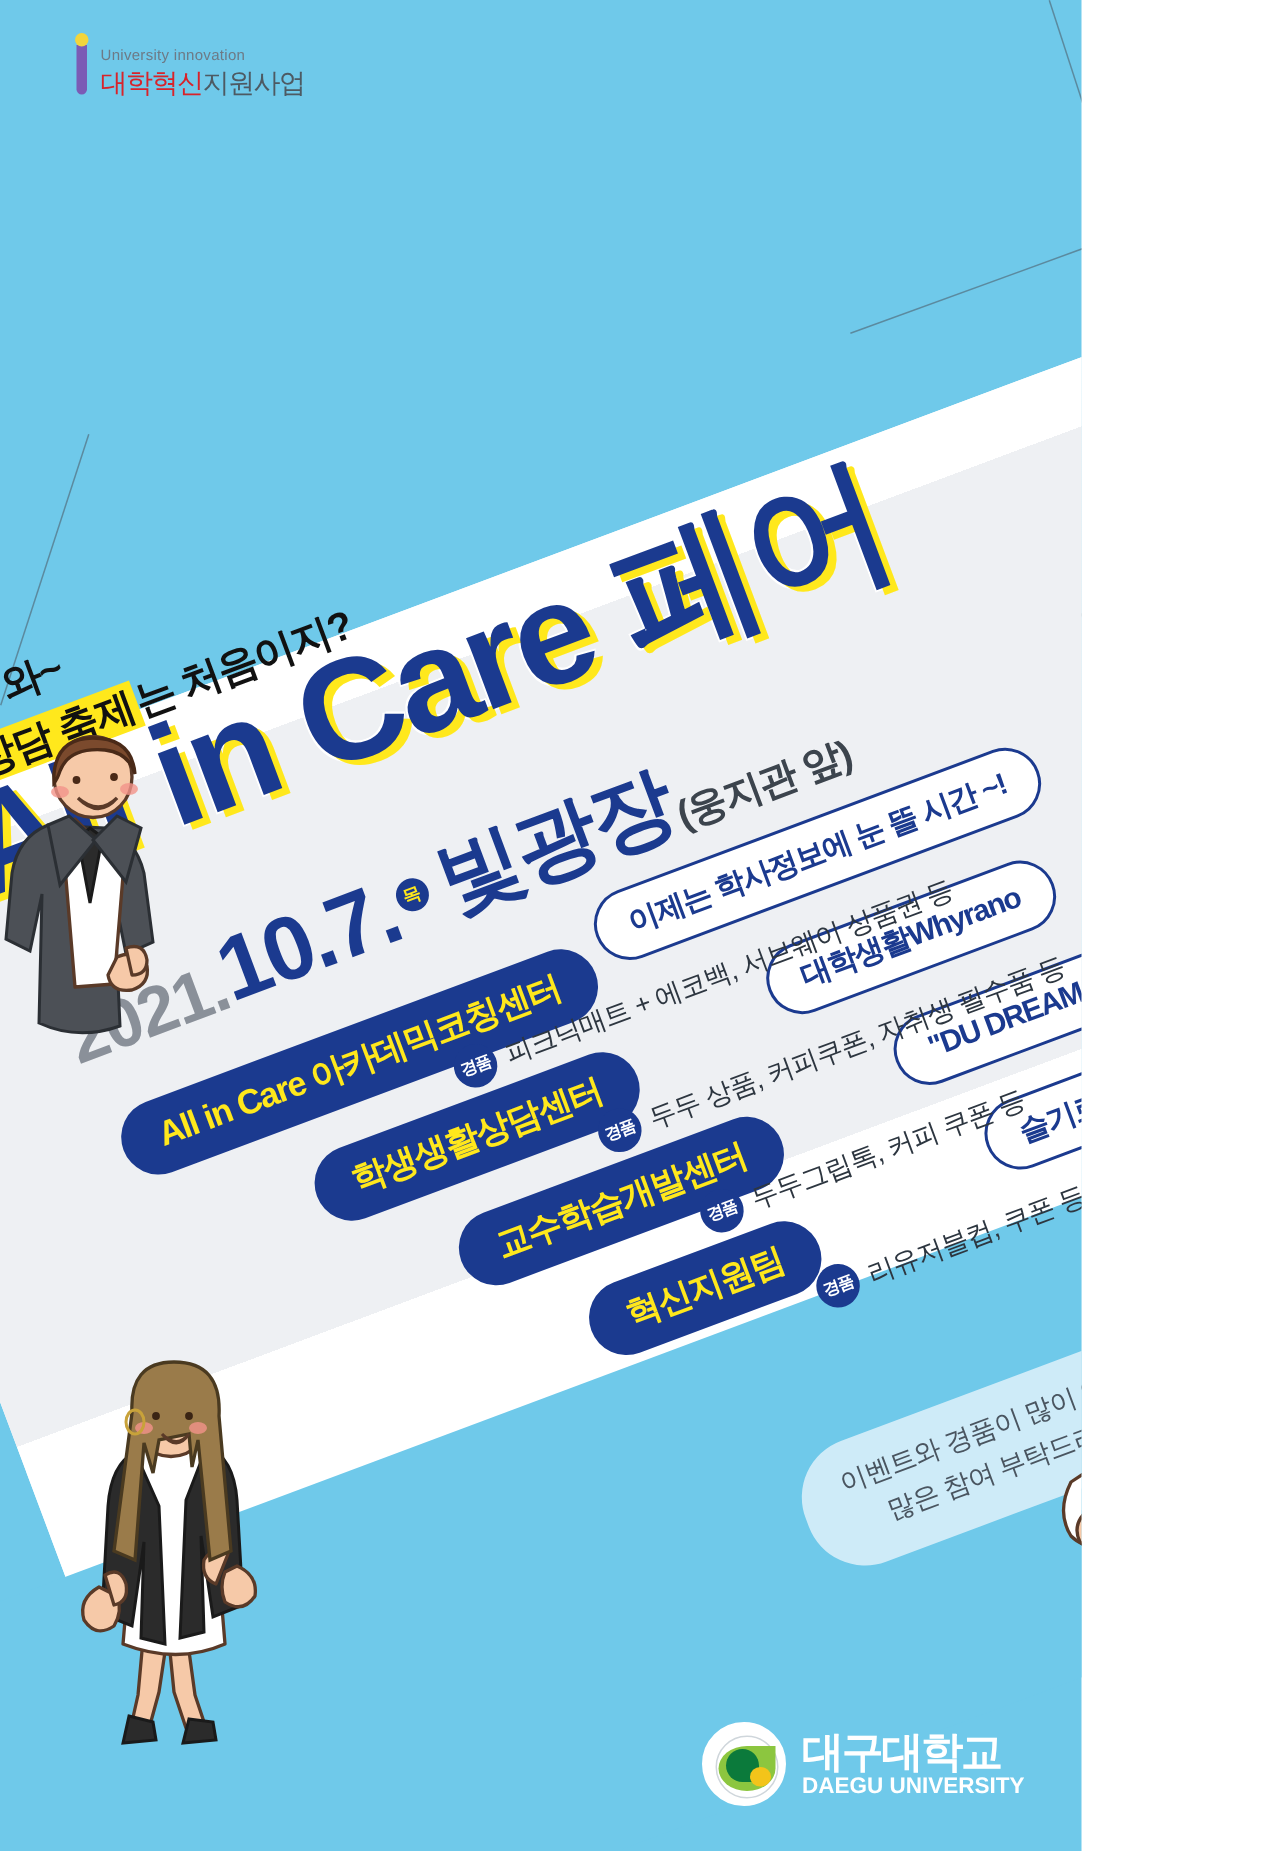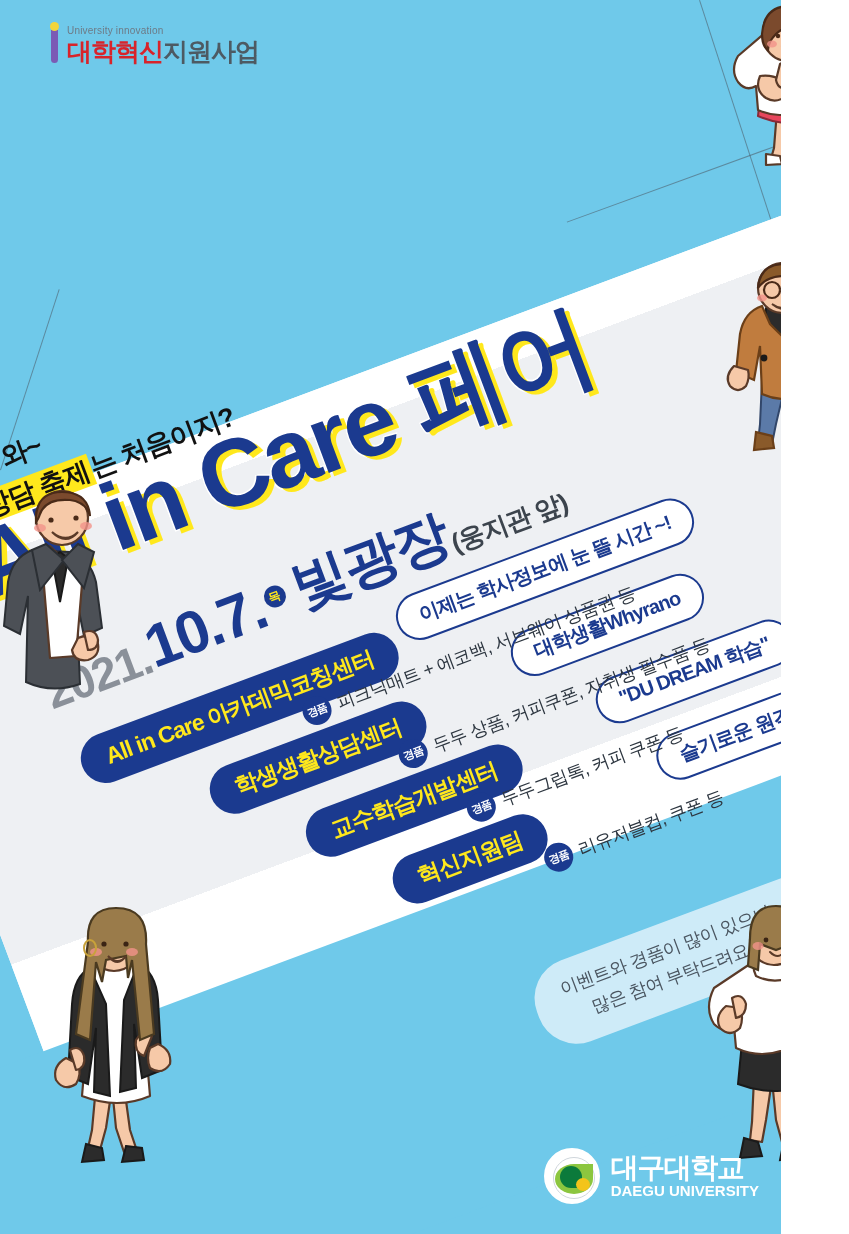--- a/index.html
+++ b/index.html
@@ -1,21 +1,21 @@
 <!DOCTYPE html>
 <html><head>
 <meta charset="utf-8">
 <style>
   * { margin:0; padding:0; box-sizing:border-box; }
   html,body{ background:#ffffff; }
   body{ font-family:"Liberation Sans","DejaVu Sans",sans-serif; }
 
   #poster{
     position:relative;
-    width:781px; height:1234px;
+    width:721px; height:1234px;
     overflow:hidden;
     background:#6fc9ea;
   }
 
   
   .thread{ position:absolute; background:#4a5560; opacity:.55; transform-origin:0 0; height:1px; }
 
   
   #gov-logo{ position:absolute; left:26px; top:22px; display:flex; align-items:flex-end; gap:7px; }
   .logo-mark{ position:relative; width:34px; height:42px; }
@@ -27,21 +27,21 @@
     -webkit-mask: radial-gradient(circle at 50% 0, transparent 0, transparent 0) ;
   }
   .logo-mark .bowl::after{
     content:""; position:absolute; left:7px; top:-1px; width:20px; height:24px;
     border-radius:0 0 10px 10px; background:#6fc9ea;
   }
   .logo-mark .stem{ position:absolute; right:2px; top:8px; width:7px; height:33px; background:#7b5bb5; border-radius:0 0 4px 4px; }
   .logo-mark .dot{ position:absolute; right:1px; top:0px; width:9px; height:9px; border-radius:50%; background:#f2d53c; }
   .logo-text{ display:flex; flex-direction:column; line-height:1; }
   .logo-en{ font-size:10px; color:#6d7a86; letter-spacing:.2px; margin-bottom:3px; }
-  .logo-kr{ font-size:25px; font-weight:bold; letter-spacing:-1px; white-space:nowrap; }
+  .logo-kr{ font-size:18px; font-weight:normal; letter-spacing:-1px; white-space:nowrap; }
   .logo-kr .red{ color:#d8232a; }
   .logo-kr .gray{ color:#4d5a63; }
 
   
   #white-panel{
     position:absolute;
     left:-140px; top:560px;
     width:1180px; height:720px;
     background:#ffffff;
     transform:rotate(-20.5deg);
@@ -126,21 +126,21 @@
   #footnote{
     position:absolute; left:430px; top:1000px; text-align:center;
     font-size:18px; color:#4a5560; letter-spacing:-.5px; line-height:1.55; white-space:nowrap;
   }
   #footnote-bg{
     position:absolute; left:400px; top:986px; width:330px; height:86px;
     background:#dff1fa; border-radius:40px; opacity:.85;
   }
 
   
-  #uni-logo{ position:absolute; right:22px; bottom:30px; display:flex; align-items:center; gap:11px; }
+  #uni-logo{ position:absolute; right:38px; bottom:30px; display:flex; align-items:center; gap:11px; }
   .uni-seal{ position:relative; width:56px; height:56px; border-radius:50%; border:2px solid #ffffff; background:#ffffff; overflow:hidden; }
   .uni-seal .inner{ position:absolute; left:7px; top:7px; width:42px; height:42px; border-radius:50%; background:#ffffff; border:1px solid #cfd6db; }
   .uni-seal .g1{ position:absolute; left:9px; top:14px; width:38px; height:30px; background:#8cc63f; border-radius:50% 0 50% 50%; }
   .uni-seal .g2{ position:absolute; left:14px; top:16px; width:22px; height:22px; background:#0b7a3b; border-radius:50% 50% 0 50%; }
   .uni-seal .g3{ position:absolute; left:30px; top:28px; width:14px; height:13px; background:#f3c41a; border-radius:50%; }
   .uni-text{ display:flex; flex-direction:column; line-height:1.05; color:#ffffff; }
   .uni-kr{ font-size:28px; font-weight:bold; letter-spacing:-1.5px; }
   .uni-en{ font-size:15px; font-weight:bold; letter-spacing:0px;text-align:center; }
 
   

